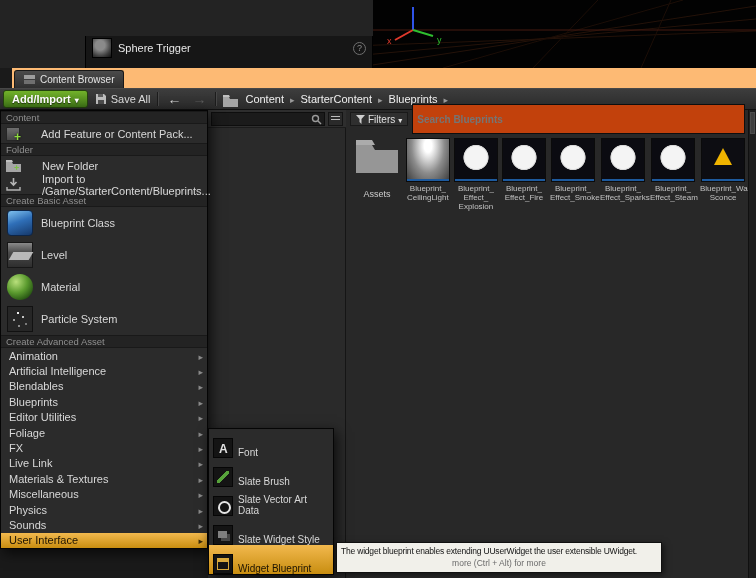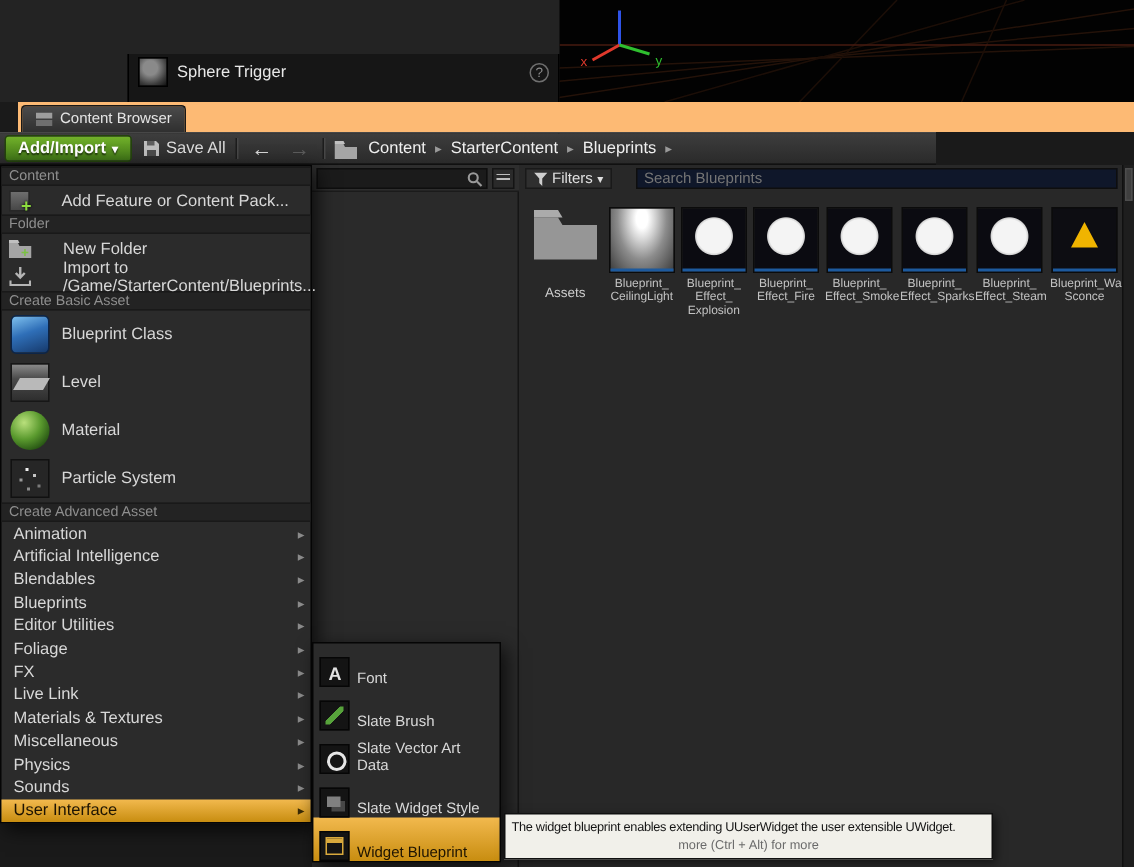--- a/index.html
+++ b/index.html
@@ -20,21 +20,21 @@
   .viewport { position:absolute; left:373px; top:0; width:383px; height:68px; background:#020202; }
 
   
   .tab-strip { left:0; top:68px; width:756px; height:20px; background:#fdba74;margin-left:12px; }
   .cb-tab { position:absolute; left:2px; top:2px; height:18px; display:flex; align-items:center; gap:5px; padding:0 9px;
     background:linear-gradient(#4b4b4b,#2f2f2f); border:1px solid #181818; border-bottom:none; border-radius:3px 3px 0 0;
     font-size:10px; color:#e4e4e4; }
   .cb-tab-icon { width:11px; height:10px; display:inline-block; }
 
   
-  .toolbar { left:0; top:88px; width:624px; height:22px; display:flex; align-items:center; gap:7px; padding:0 3px;
+  .toolbar { left:0; top:88px; width:756px; height:22px; display:flex; align-items:center; gap:7px; padding:0 3px;
     background:linear-gradient(#3d3d3d,#2a2a2a); border-top:1px solid #474747; border-bottom:1px solid #101010; }
   .add-import { height:18px; display:flex; align-items:center; gap:4px; padding:0 8px; cursor:default;
     background:linear-gradient(#72b22a,#3f7317); border:1px solid #24430d; border-radius:3px;
     color:#fff; font-weight:bold; font-size:11px; text-shadow:0 1px 1px rgba(0,0,0,.6); font-family:inherit; }
   .caret::before { content:"\25BE"; font-size:8px; }
   .tb-btn { background:none; border:none; color:#dcdcdc; font-size:11px; display:flex; align-items:center; gap:4px; font-family:inherit; }
   .save-icon { width:12px; height:12px; display:inline-block; }
   .nav { background:none; border:none; font-size:14px; line-height:14px; color:#d6d6d6; font-family:inherit; padding:0 2px; }
   .nav.dim { color:#5c5c5c; }
   .tb-sep { width:1px; height:14px; background:#1c1c1c; box-shadow:1px 0 0 #474747; }
@@ -47,25 +47,25 @@
   .sources-topbar { left:208px; top:110px; width:138px; height:18px; background:#2e2e2e; display:flex; align-items:center; gap:3px;
     padding:2px 3px; border-bottom:1px solid #1b1b1b; }
   .sources-search { flex:1; height:14px; background:#1b1b1b; border:1px solid #0e0e0e; position:relative; color:#ccc; font-size:9px; }
   .mag { position:absolute; right:2px; top:1px; width:11px; height:11px; }
   .view-toggle { width:15px; height:14px; background:#2a2a2a; border:1px solid #141414; position:relative; }
   .list-glyph { position:absolute; inset:3px 2px; background:repeating-linear-gradient(#bdbdbd 0 1px, transparent 1px 3px); }
   .sources-body { left:208px; top:128px; width:138px; height:450px; background:#2a2a2a; border-right:1px solid #151515; }
 
   
   .content-main { left:346px; top:110px; width:410px; height:468px; background:#282828; }
-  .filter-bar { height:18px; display:flex; align-items:center; gap:16px; padding:2px 11px 2px 4px; }
+  .filter-bar { height:18px; display:flex; align-items:center; gap:4px; padding:2px 11px 2px 4px; }
   .filters-btn { height:14px; display:flex; align-items:center; gap:3px; padding:0 5px; background:#2f2f2f;
     border:1px solid #191919; color:#e0e0e0; font-size:10px; font-family:inherit; }
   .funnel { width:9px; height:9px; display:inline-block; }
-  .search-input { flex:1; height:14px; background:#0f172a; border:1px solid #0e0e0e; color:#cfcfcf; font-size:10px; padding:0 4px; font-family:inherit; }
+  .search-input { flex:1; height:30px; background:#c2410c; border:1px solid #0e0e0e; color:#cfcfcf; font-size:10px; padding:0 4px; font-family:inherit;font-weight:bold; }
   .search-input::placeholder { color:#757575; }
   .asset-grid { display:flex; align-items:flex-start; gap:4px; padding:10px 10px 0 6px; }
   .folder-tile { width:52px; text-align:center; }
   .big-folder { width:44px; height:36px; display:inline-block; }
   .folder-label { font-size:9px; color:#cdcdcd; margin-top:11px; }
   .asset-tile { width:46px; }
   .thumb { width:44px; height:44px; margin:0 auto; border:1px solid #0b0b0b; position:relative; background:#0d0d12; }
   .thumb::after { content:""; position:absolute; left:0; right:0; bottom:0; height:2px; background:#1d5a9e; }
   .thumb-ceiling { background:radial-gradient(ellipse at 50% 16%, #ffffff 0 13%, #d2d2d2 30%, #8c8c8c 55%, #3b3b3b 100%); }
   .thumb-sphere { background:radial-gradient(circle at 50% 44%, #f4f4f4 0 35%, #d2d2d2 39%, #0b0b11 41%); }

